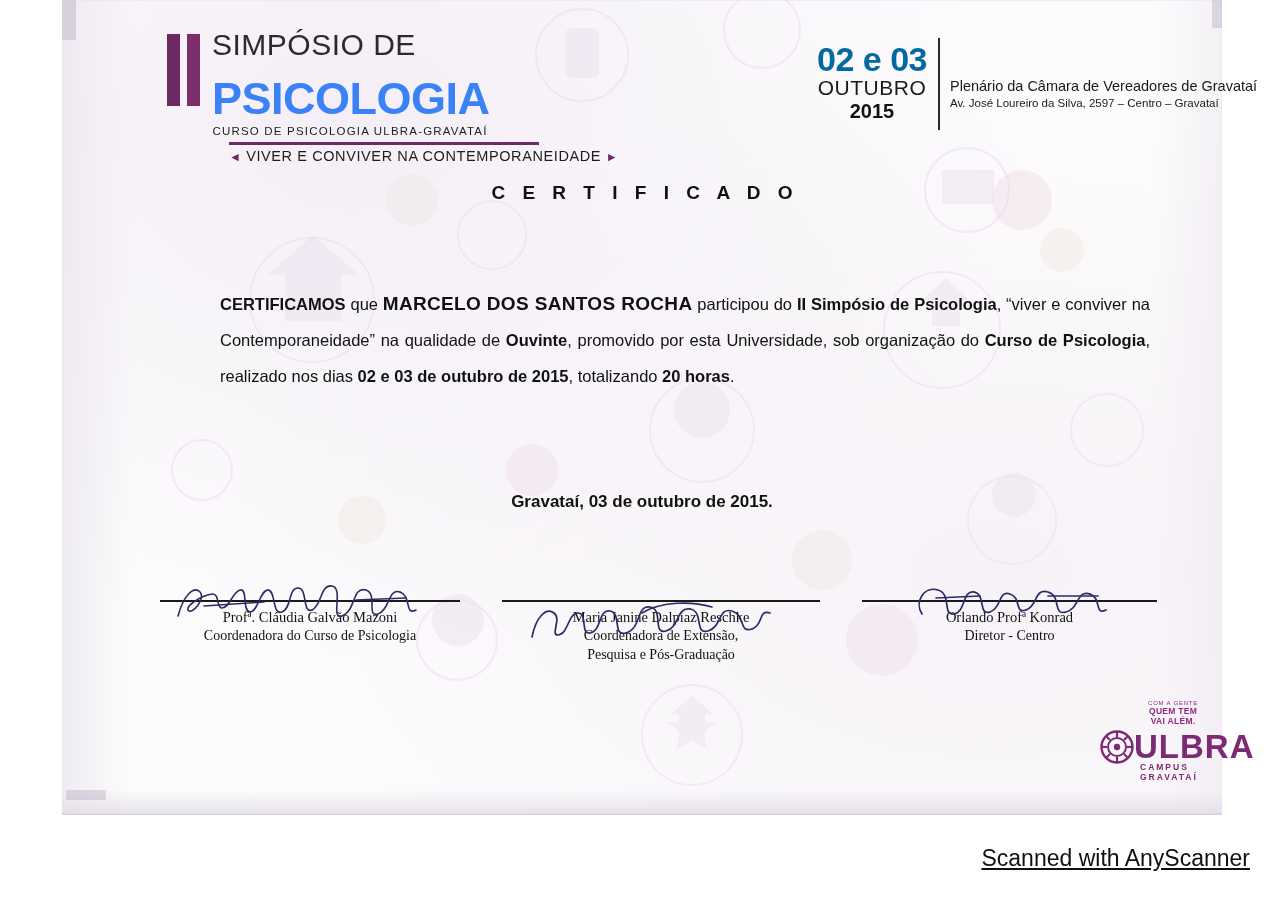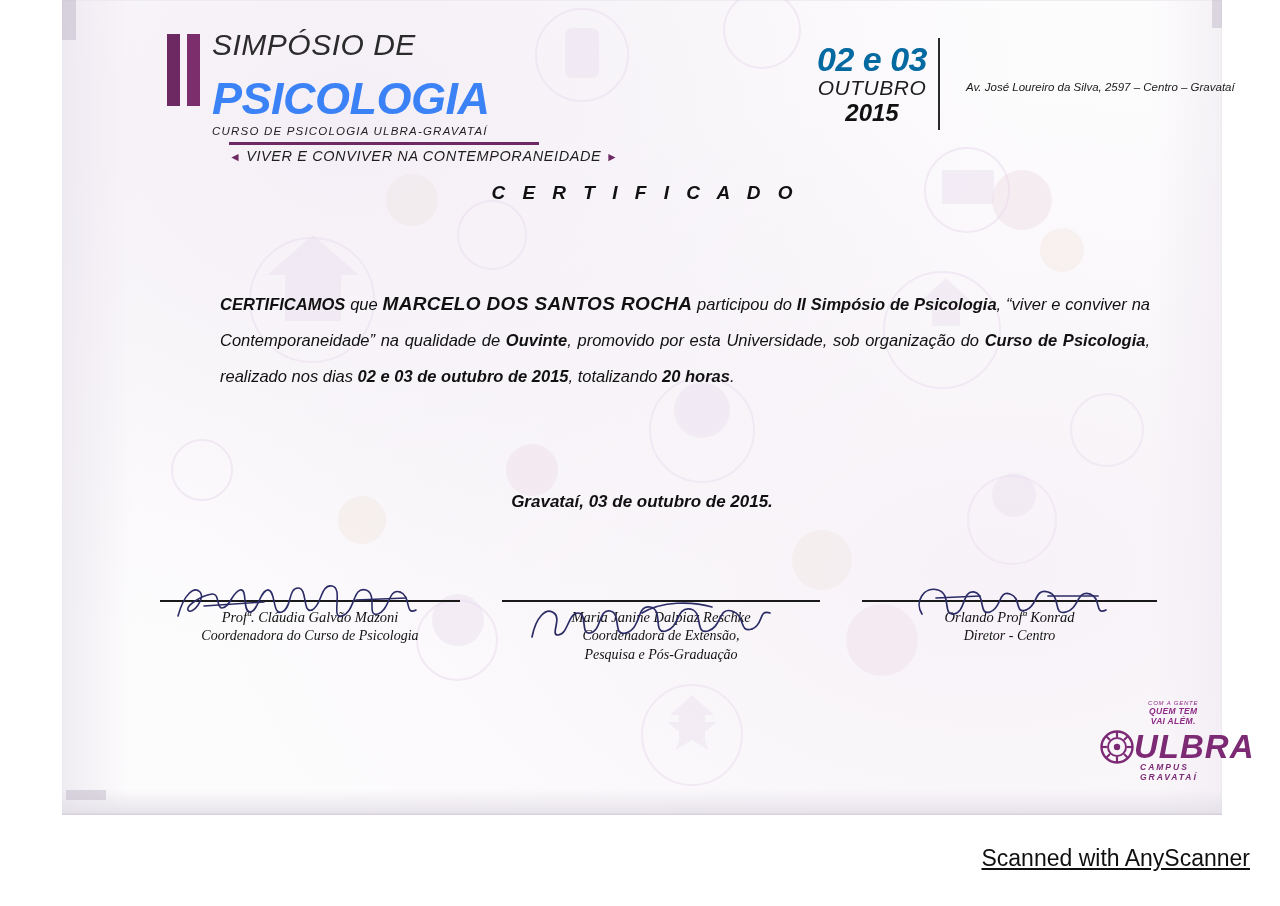--- a/index.html
+++ b/index.html
@@ -17,21 +17,20 @@
 
   
   #scan-page {
     position: absolute;
     left: 62px;
     top: 0px;
     width: 1160px;
     height: 815px;
     background: #fdfcfd;
     box-shadow: 0 0 0 1px #f0eef2 inset;
-    font-style: italic;
   }
   
   #scan-page:before {
     content: "";
     position: absolute;
     inset: 0;
     background:
       radial-gradient(ellipse at 25% 15%, rgba(236,228,240,0.55) 0%, rgba(255,255,255,0) 55%),
       radial-gradient(ellipse at 80% 70%, rgba(240,232,242,0.5) 0%, rgba(255,255,255,0) 60%),
       linear-gradient(90deg, rgba(232,228,236,0.65) 0%, rgba(255,255,255,0) 6%, rgba(255,255,255,0) 94%, rgba(235,230,238,0.5) 100%);
@@ -143,21 +142,21 @@
     line-height: 1;
     letter-spacing: -0.5px;
   }
   #date-month {
     font-size: 21px;
     color: #1c1c1c;
     line-height: 1.15;
     letter-spacing: 0.5px;
   }
   #date-year {
-    font-size: 24px;
+    font-size: 20px;
     font-weight: bold;
     color: #111;
     line-height: 1.1;
   }
   #date-rule {
     position: absolute;
     left: 876px;
     top: 38px;
     width: 2px;
     height: 92px;
@@ -172,21 +171,20 @@
   #venue-line1 {
     font-size: 14.5px;
     color: #1a1a1a;
     white-space: nowrap;
   }
   #venue-line2 {
     font-size: 11.5px;
     color: #1a1a1a;
     margin-top: 3px;
     white-space: nowrap;
-    margin-left: 16px;
   }
 
   
   #cert-title {
     position: absolute;
     left: 0; right: 0;
     top: 182px;
     text-align: center;
     font-size: 19px;
     font-weight: bold;
@@ -383,20 +381,21 @@
     </div>
 
     <div id="date-block">
       <div id="date-day">02 e 03</div>
       <div id="date-month">OUTUBRO</div>
       <div id="date-year">2015</div>
     </div>
     <div id="date-rule"></div>
 
     <div id="venue-block">
+      <div id="venue-line1">Plenário da Câmara de Vereadores de Gravataí</div>
       <div id="venue-line2">Av. José Loureiro da Silva, 2597 – Centro – Gravataí</div>
     </div>
 
     <div id="cert-title">C E R T I F I C A D O</div>
 
     <div id="cert-body">
       <span class="strong">CERTIFICAMOS</span><span> que </span><span class="name">MARCELO DOS SANTOS ROCHA</span><span> participou do </span><span class="strong">II Simpósio de Psicologia</span><span>, “viver e conviver na Contemporaneidade” na qualidade de </span><span class="strong">Ouvinte</span><span>, promovido por esta Universidade, sob organização do </span><span class="strong">Curso de Psicologia</span><span>, realizado nos dias </span><span class="strong">02 e 03 de outubro de 2015</span><span>, totalizando </span><span class="strong">20 horas</span><span>.</span>
     </div>
 
     <div id="cert-place-date">Gravataí, 03 de outubro de 2015.</div>

